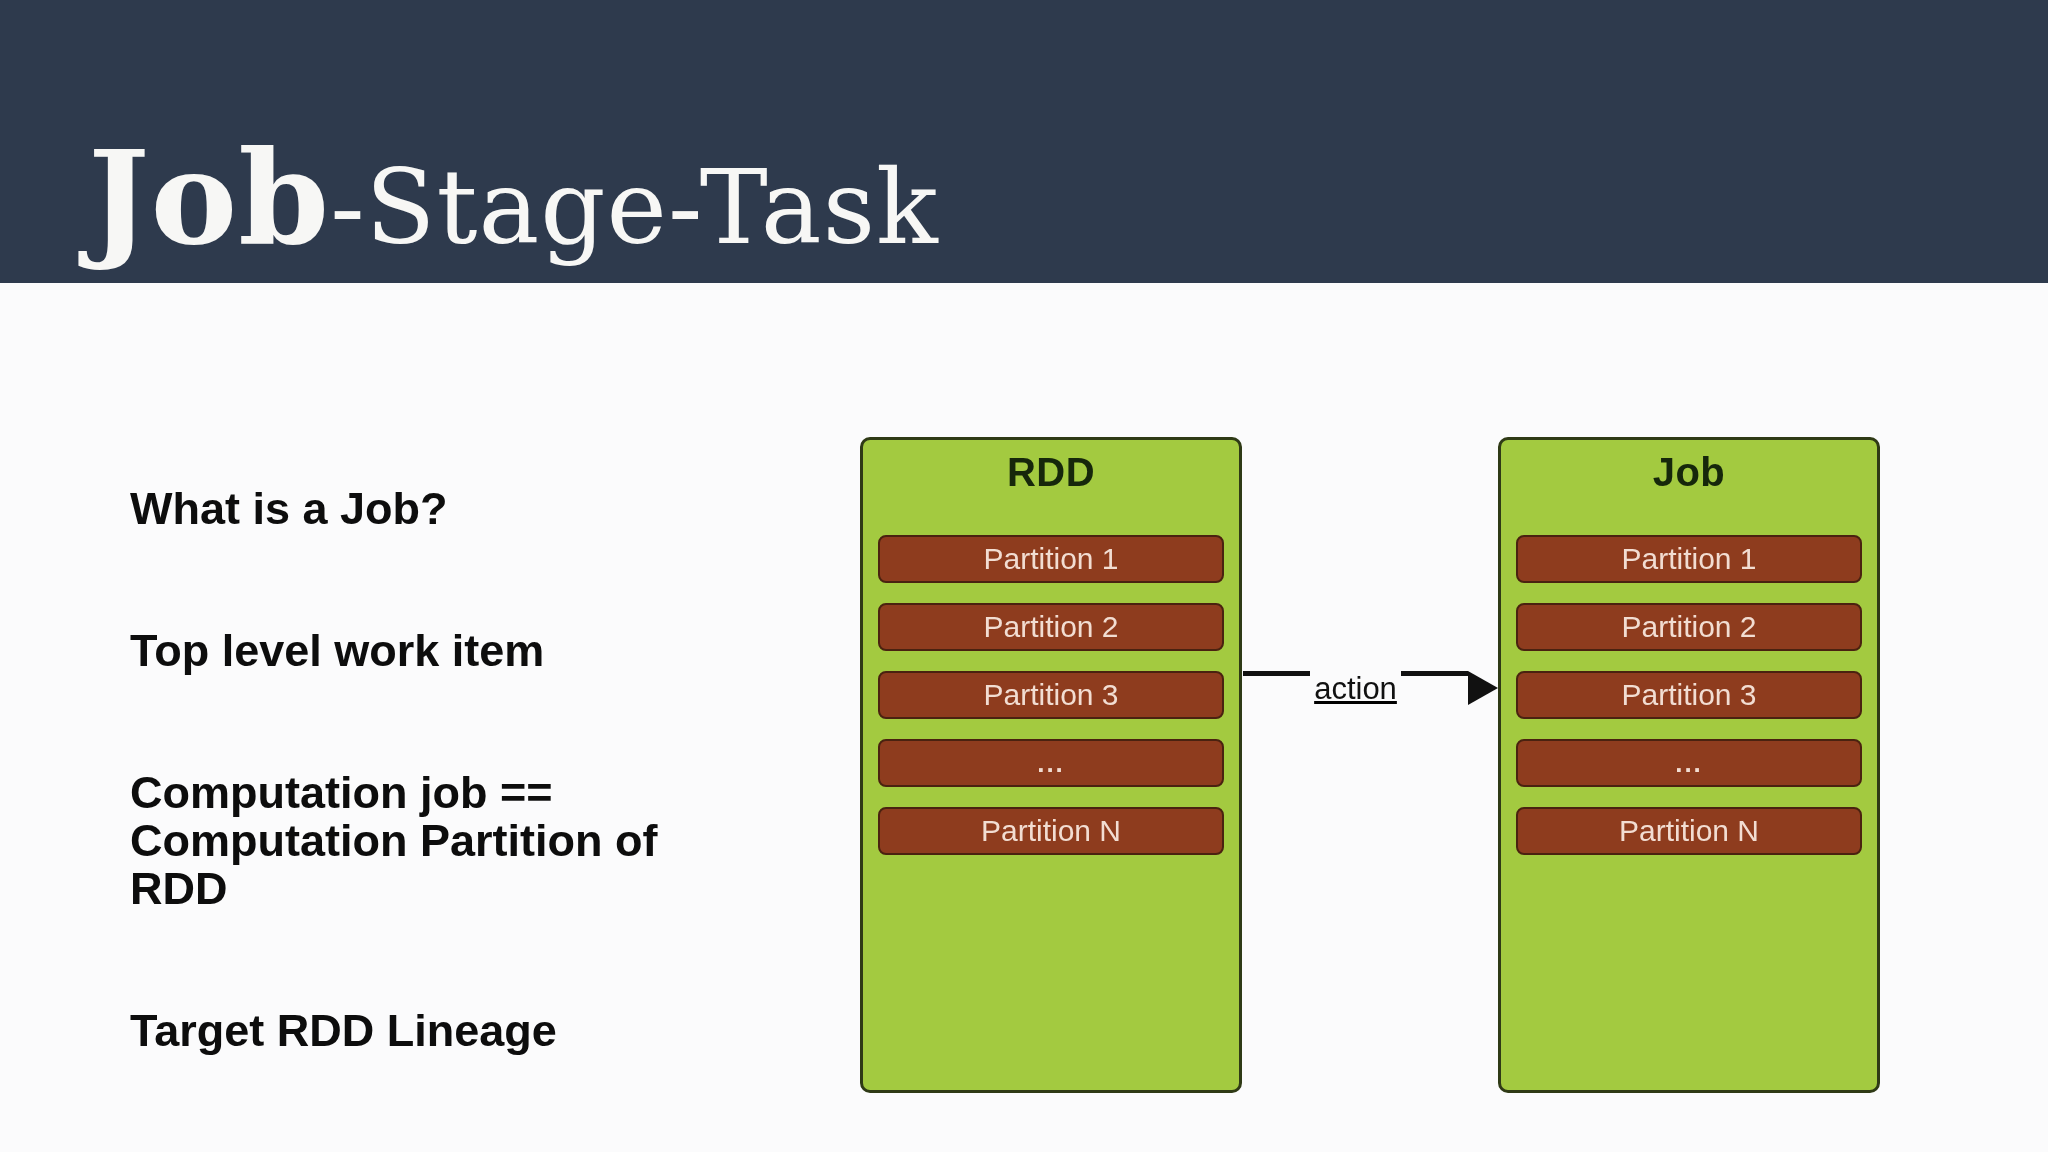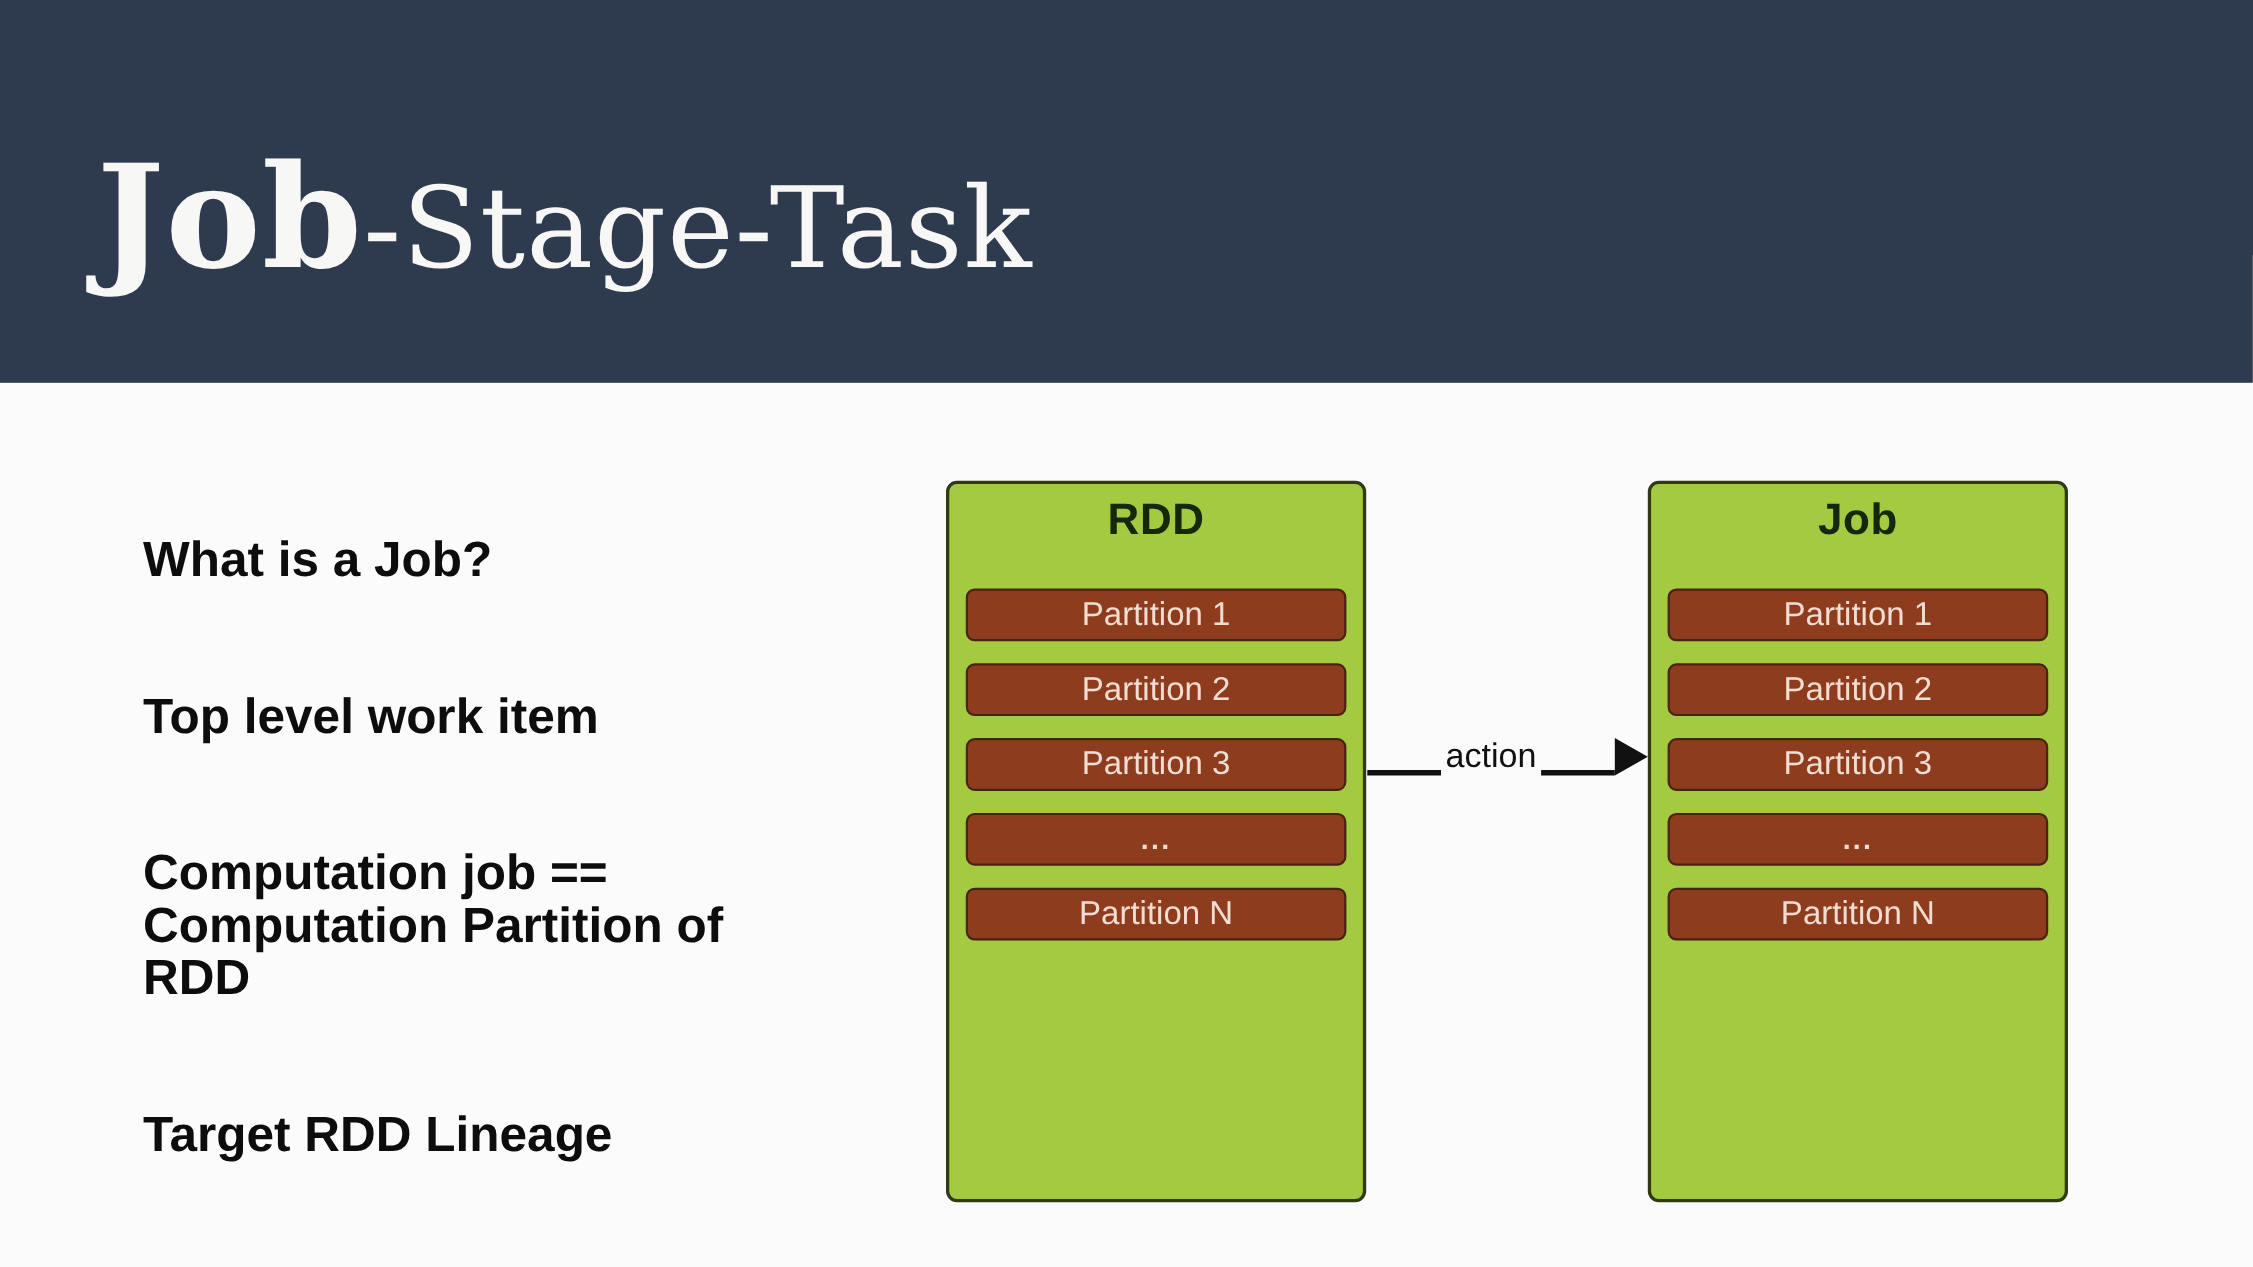--- a/index.html
+++ b/index.html
@@ -20,21 +20,21 @@
   body{
     font-family:"Liberation Sans",sans-serif;
     background:var(--slide-bg);
     position:relative;
     overflow:hidden;
   }
   .slide{position:absolute;inset:0;}
 
   
   .header{
-    position:absolute;left:0;top:0;width:2048px;height:348px;
+    position:absolute;left:0;top:0;width:2048px;height:283px;
     background:var(--header-bg);
   }
   .title{
     position:absolute;left:88px;top:122px;
     line-height:152px;white-space:nowrap;
     color:var(--title-text);
     font-family:"DejaVu Serif",serif;
     font-weight:400;
   }
   .title .t-em{font-size:130px;font-weight:700;letter-spacing:1px;}
@@ -75,21 +75,21 @@
     border-radius:8px;
     display:flex;align-items:center;justify-content:center;
     color:var(--partition-text);
     font-size:30px;
   }
   .partition.dots{font-size:26px;font-weight:700;letter-spacing:2px;}
 
   
   .arrow{
     position:absolute;left:1243px;top:671px;width:255px;height:34px;
-    display:flex;align-items:flex-end;
+    display:flex;align-items:flex-start;text-decoration:underline;
   }
   .arrow .line{flex:1;height:5px;background:var(--arrow-color);}
   .arrow-label{
     font-size:31px;color:var(--arrow-color);
     padding:0 4px;white-space:nowrap;
   }
   .arrow .head{
     width:0;height:0;
     border-top:17px solid transparent;
     border-bottom:17px solid transparent;

